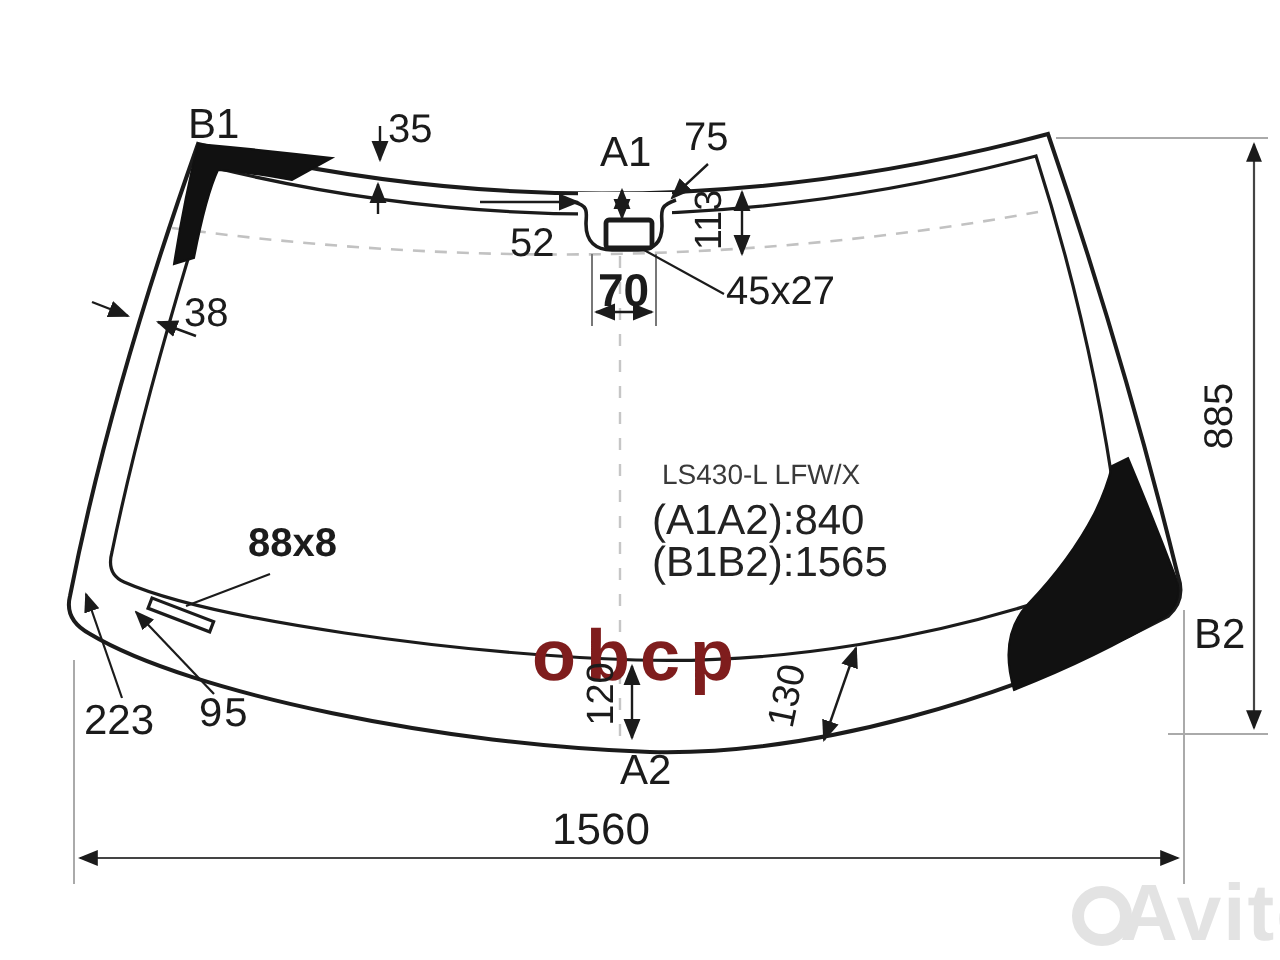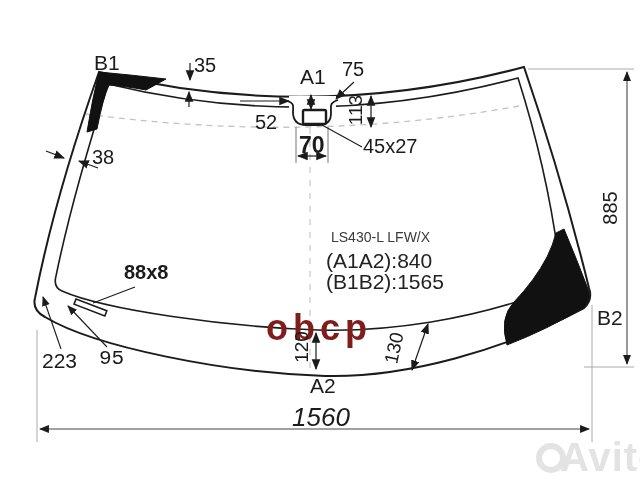--- a/index.html
+++ b/index.html
@@ -111,19 +111,19 @@
   <span class="lbl" style="left:342px;top:59px;">75</span>
   <span class="lbl rot" style="left:355px;top:110px;font-size:19px;">113</span>
   <span class="lbl" style="left:299px;top:134px;font-size:23px;font-weight:bold;">70</span>
   <span class="lbl" style="left:363px;top:136px;">45x27</span>
   <span class="lbl" style="left:124px;top:262px;font-weight:bold;">88x8</span>
   <span class="lbl big" style="left:42px;top:350px;">223</span>
   <span class="lbl big" style="left:99px;top:348px;font-family:Liberation Mono, monospace;">95</span>
   <span class="lbl rot" style="left:301px;top:347px;font-size:19px;">120</span>
   <span class="lbl rot130" style="left:394px;top:348px;font-size:19px;">130</span>
   <span class="lbl rot" style="left:610px;top:208px;">885</span>
-  <span class="lbl big" style="left:292px;top:404px;font-size:26px;font-style:italic;">1560</span>
+  <span class="lbl big" style="left:276px;top:404px;font-size:22px;">1560</span>
 
   <span class="lbl small" style="left:331px;top:230px;">LS430-L LFW/X</span>
   <span class="lbl spec" style="left:326px;top:250px;">(A1A2):840</span>
   <span class="lbl spec" style="left:326px;top:271px;">(B1B2):1565</span>
 
 </div>
 
 </body></html>

